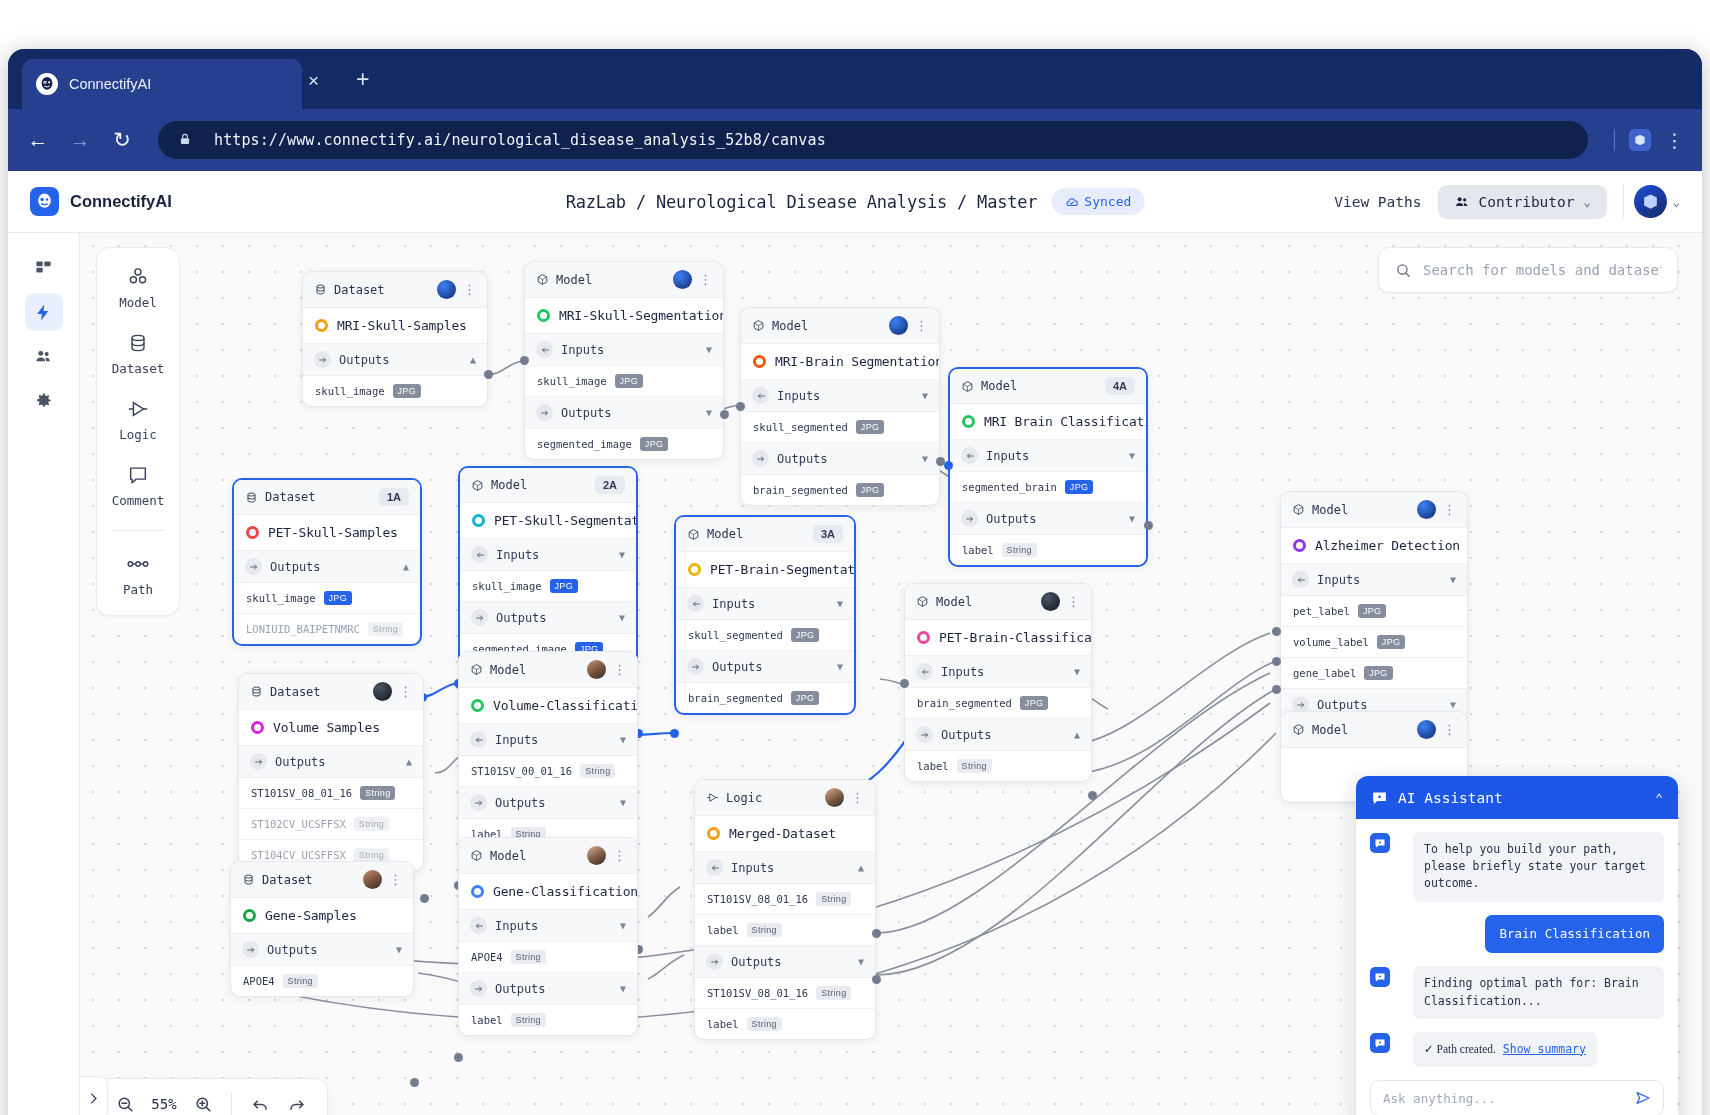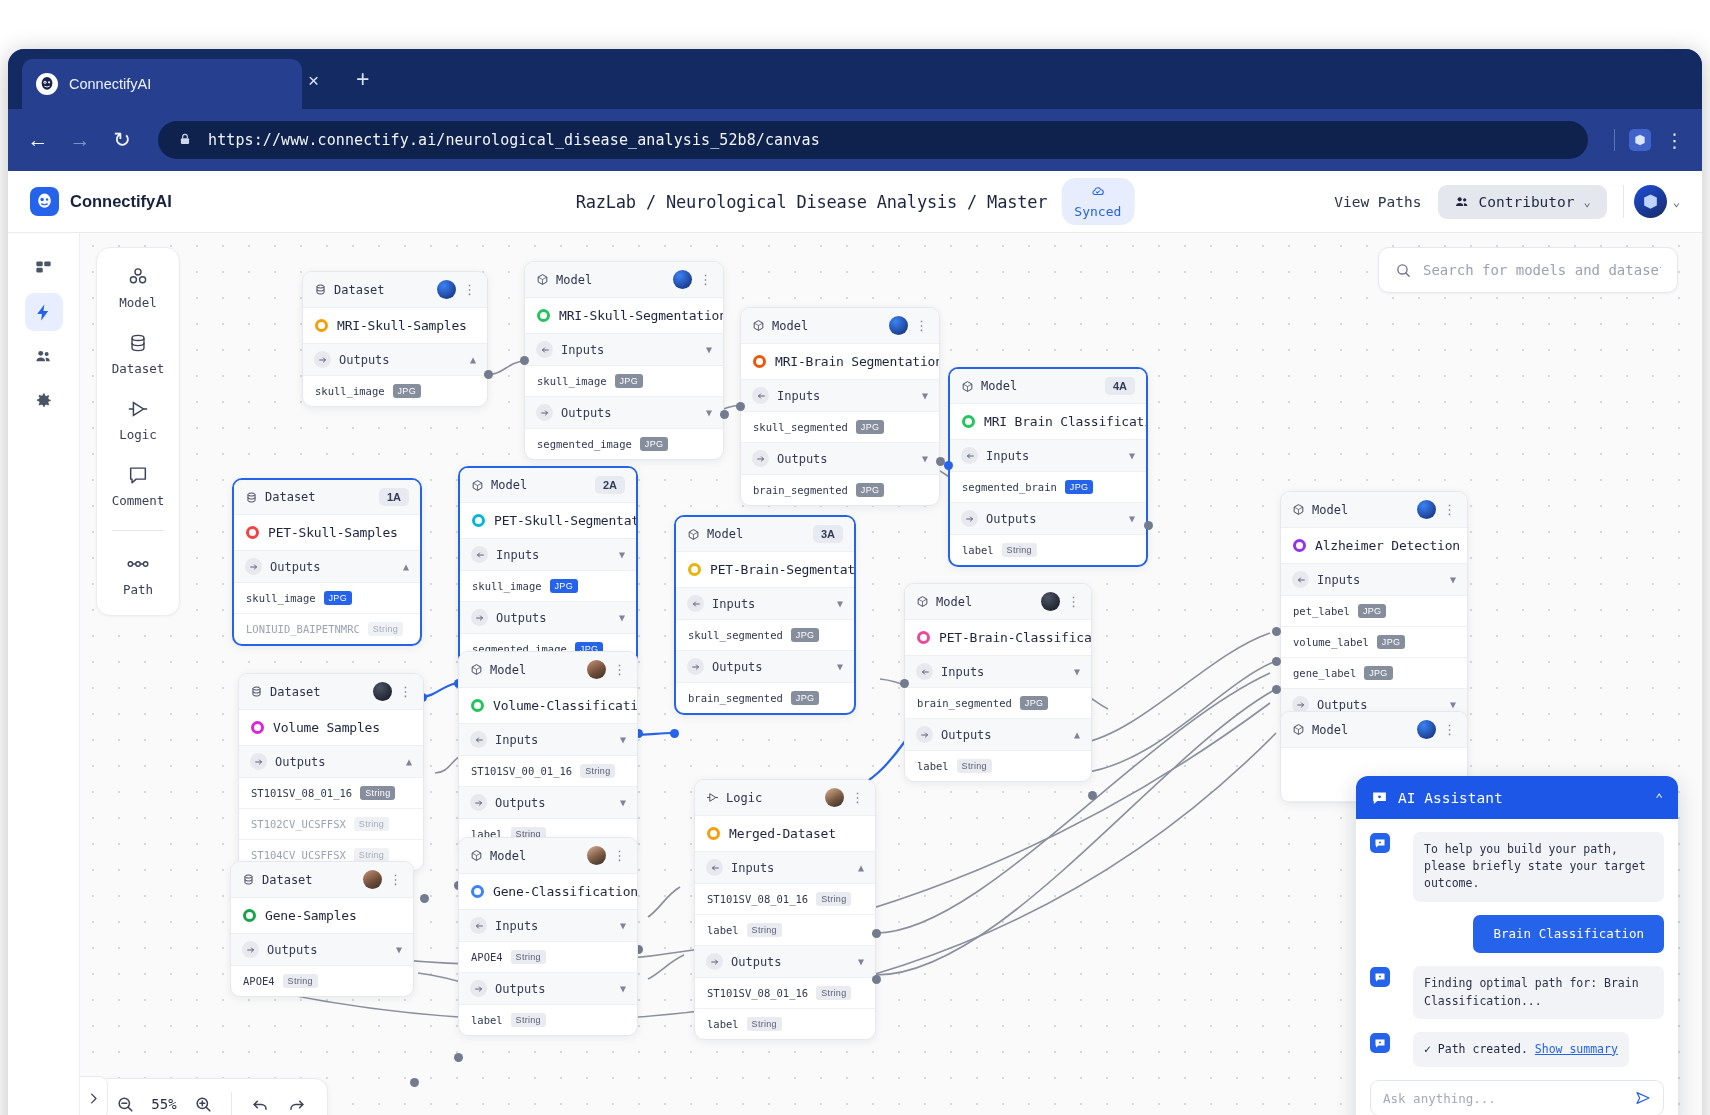--- a/index.html
+++ b/index.html
@@ -44,21 +44,21 @@
     position: absolute; left: 348px; top: 19px;
     color: #dbe3f7; font-size: 23px; line-height: 1; cursor: pointer;
     font-family: "Liberation Sans", sans-serif; font-weight: 300;
   }
   
   .urlbar { height: 62px; background: #26408f; display:flex; align-items:center; padding: 0 18px; gap: 18px; }
   .nav-btn { color:#f0f4ff; font-size: 21px; cursor:pointer; width:24px; text-align:center; font-family:"Liberation Sans",sans-serif;}
   .nav-btn.dim { color:#7d92cc; }
   .omnibox {
     flex: 1; height: 38px; background:#0f224d; border-radius: 19px;
-    display:flex; align-items:center; gap: 16px; padding: 0 20px;
+    display:flex; align-items:center; gap: 22px; padding: 0 20px;
     margin-left: 6px;
   }
   .omnibox .lock { font-size: 13px; color:#c3cde8; }
   .omnibox .url { color:#f2f5fd; font-size: 15px; letter-spacing: .1px; }
   .url-actions { display:flex; align-items:center; gap:14px; padding-left:8px;}
   .url-actions .sep { width:1px; height:22px; background:#5b73b8;}
   .ext-icon { width:22px;height:22px; border-radius:5px; background:#3f63c9; display:flex;align-items:center;justify-content:center;}
   .ext-icon svg{width:14px;height:14px;}
   .kebab-v { color:#e6ecfb; font-size:19px; line-height:1; cursor:pointer; font-family:"Liberation Sans",sans-serif;}
 
@@ -73,21 +73,21 @@
   .brand-logo svg{width:19px;height:19px;}
   .brand-name { font-weight:700; font-size:16.5px; color:#16213f; font-family:"Liberation Sans",sans-serif; }
   .breadcrumb-wrap {
     position:absolute; left:50%; transform:translateX(-50%);
     display:flex; align-items:center; gap:14px;
   }
   .breadcrumb { font-size:17px; color:#1c2540; letter-spacing:-.2px; }
   .synced {
     display:flex;align-items:center;gap:6px;
     background:#e7edfd; color:#2563eb; font-size:13px;
-    padding:6px 13px; border-radius:14px;flex-direction:column;
+    padding:6px 13px; border-radius:14px;
   }
   .synced svg{width:14px;height:14px;}
   .appbar-right { margin-left:auto; display:flex; align-items:center; gap:16px;}
   .viewpaths { font-size:14.5px; color:#2b3350; cursor:pointer; }
   .contributor {
     display:flex;align-items:center;gap:9px;background:#e4e7ee;
     padding:9px 16px;border-radius:9px;font-size:14.5px;color:#1f2740;cursor:pointer;
   }
   .contributor svg{width:16px;height:16px;}
   .avatar-wrap{display:flex;align-items:center;gap:6px;padding-left:10px;border-left:1px solid #e3e6ee;}
@@ -196,22 +196,22 @@
   .ai-head{background:#1c57e8;display:flex;align-items:flex-end;gap:10px;padding:13px 15px;}
   .ai-head svg.b{width:17px;height:17px;}
   .ai-title{color:#fff;font-size:14.5px;flex:1;}
   .ai-head .caret{color:#fff;font-size:13px;cursor:pointer;}
   .ai-body{padding:13px 14px;display:flex;flex-direction:column;gap:13px;}
   .msg{display:flex;gap:23px;align-items:flex-start;}
   .msg .ico{width:20px;height:20px;border-radius:5px;background:#2563eb;display:flex;align-items:center;justify-content:center;flex:none;margin-top:1px;}
   .msg .ico svg{width:12px;height:12px;}
   .bub{background:#f1f3f7;border-radius:7px;padding:9px 11px;font-size:11.5px;color:#2a3149;line-height:1.5;}
   .msg.me{justify-content:flex-end;}
-  .bub.me{background:#2563eb;color:#fff;font-size:12.5px;padding:10px 20px;}
-  .bub .ok{color:#1f2742;}
+  .bub.me{background:#2563eb;color:#fff;font-size:12.5px;padding:10px 14px;}
+  .bub .ok{color:#1f2742;font-family:Liberation Serif, serif;}
   .bub a{color:#2563eb;text-decoration:underline;cursor:pointer;}
   .ai-input{display:flex;align-items:center;gap:8px;margin:0 14px 14px;border:1px solid #e3e6ed;border-radius:9px;padding:9px 12px;}
   .ai-input input{border:0;outline:0;flex:1;font-size:12.5px;color:#2b3350;font-family:"DejaVu Sans Mono",monospace;background:transparent;}
   .ai-input input::placeholder{color:#a3a9ba;}
   .ai-input svg{width:16px;height:16px;cursor:pointer;}
 </style>
 </head>
 <body>
 
 <div class="browser">

